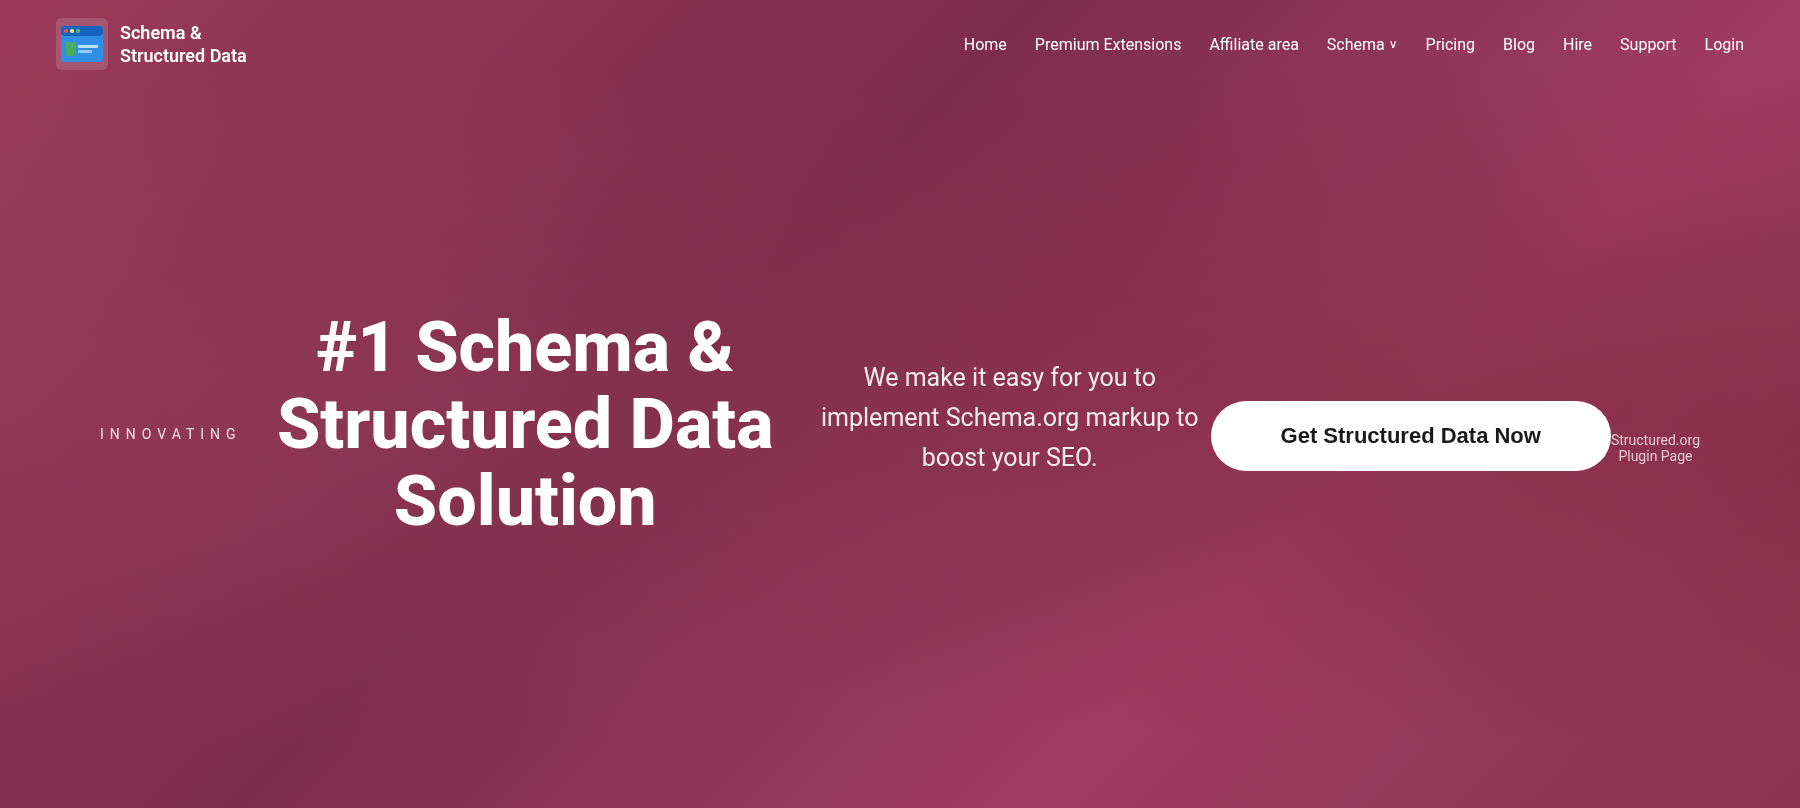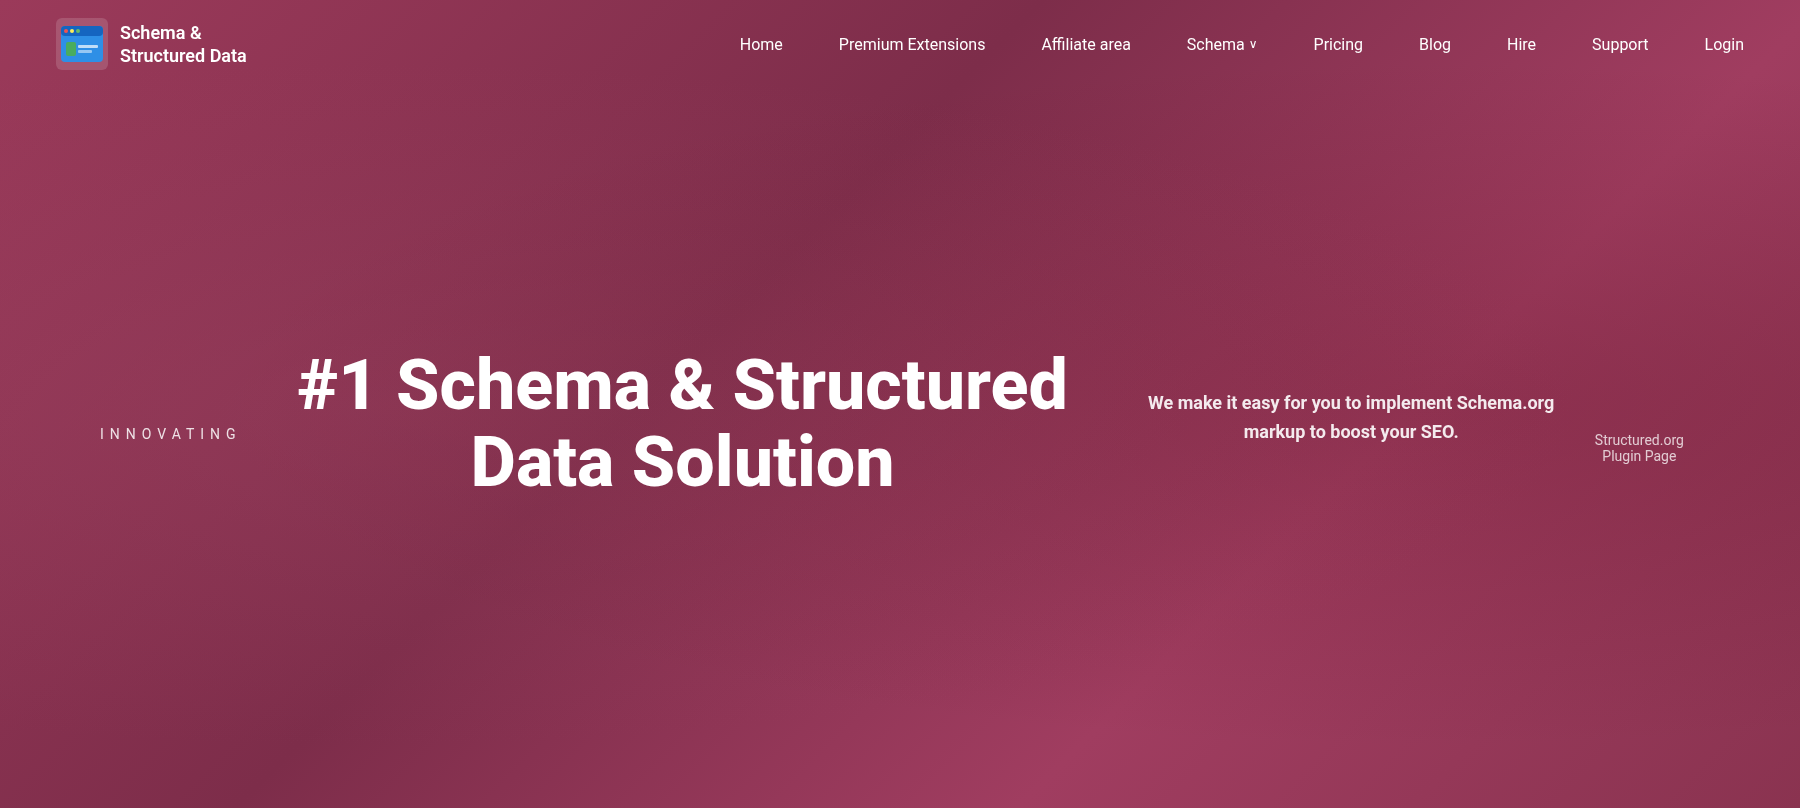--- a/index.html
+++ b/index.html
@@ -60,21 +60,21 @@
     .logo-text {
       color: #ffffff;
       font-size: 18px;
       font-weight: 600;
       line-height: 1.3;
     }
 
     .nav-links {
       display: flex;
       align-items: center;
-      gap: 56px;
+      gap: 28px;
       list-style: none;
     }
 
     .nav-links li a {
       color: #ffffff;
       text-decoration: none;
       font-size: 16px;
       font-weight: 400;
       cursor: pointer;
       white-space: nowrap;
@@ -117,22 +117,22 @@
       color: #ffffff;
       font-size: 70px;
       font-weight: 800;
       line-height: 1.1;
       margin-bottom: 48px;
       max-width: 1200px;
     }
 
     .hero-subtitle {
       color: rgba(255, 255, 255, 0.9);
-      font-size: 18px;
-      font-weight: 700;
+      font-size: 25px;
+      font-weight: 400;
       margin-bottom: 60px;
       max-width: 800px;
       line-height: 1.6;
     }
 
     .hero-cta-btn {
       background: #ffffff;
       color: #1a1a1a;
       border: none;
       border-radius: 50px;
@@ -214,17 +214,18 @@
     </ul>
   </nav>
 
   <section class="hero">
     <p class="hero-eyebrow">INNOVATING</p>
 
     <h1 class="hero-title">#1 Schema &amp; Structured Data Solution</h1>
 
     <p class="hero-subtitle">We make it easy for you to implement Schema.org markup to boost your SEO.</p>
 
+    <button class="hero-cta-btn">Get Structured Data Now</button>
 
     <a class="hero-wp-link">Structured.org Plugin Page</a>
   </section>
 
 </div>
 
 </body></html>

